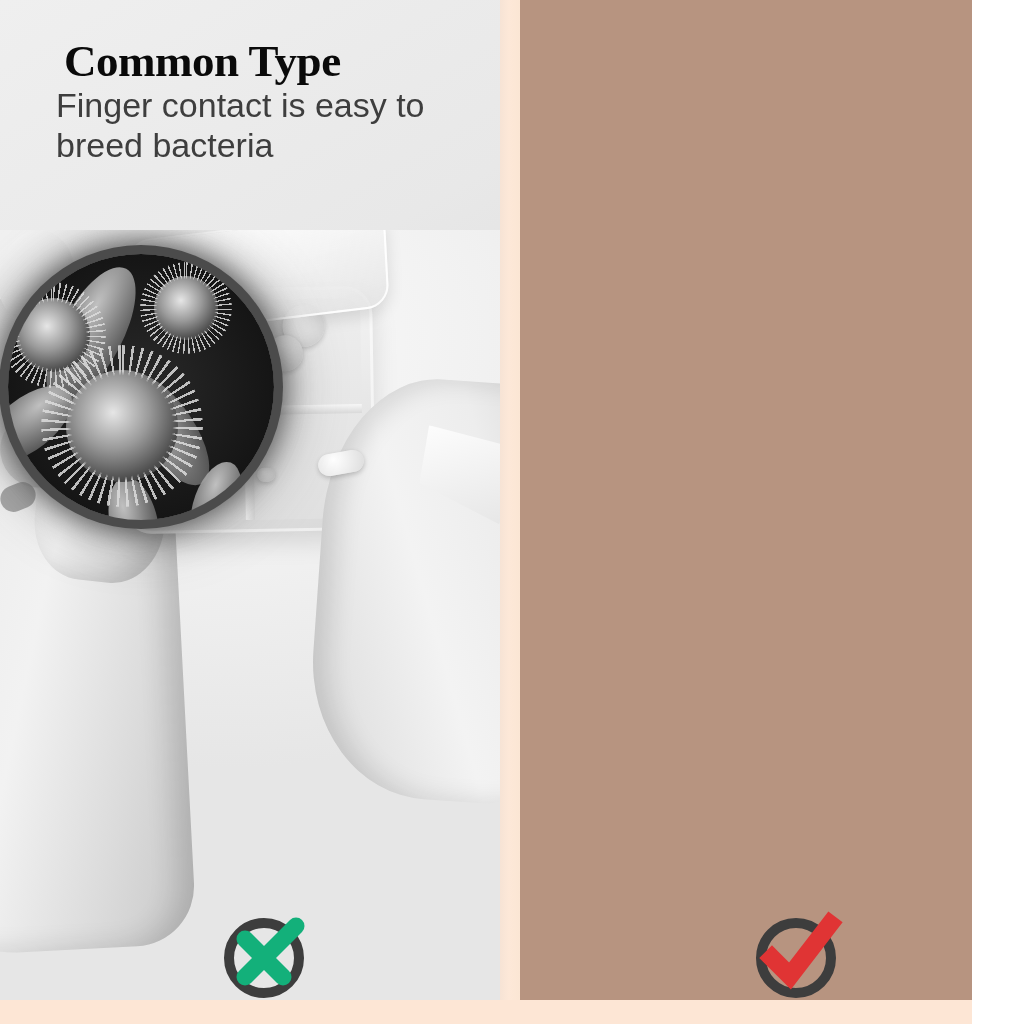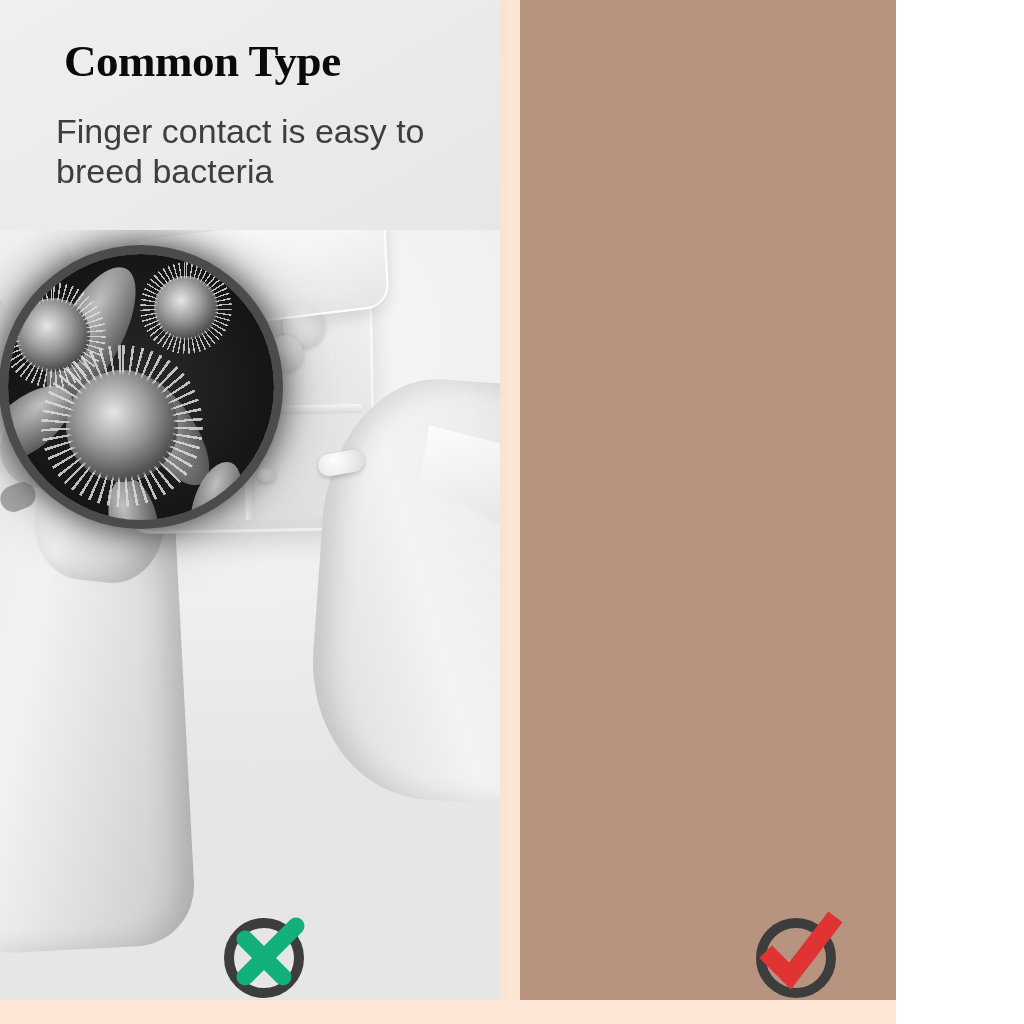--- a/index.html
+++ b/index.html
@@ -3,21 +3,21 @@
 <meta charset="utf-8">
 <title>Pill Box Comparison</title>
 <style>
   html, body {
     margin: 0;
     padding: 0;
     background: #ffffff;
   }
   #stage {
     position: relative;
-    width: 896px;
+    width: 972px;
     height: 1024px;
     overflow: hidden;
     background: #fce5d4;
     font-family: "Liberation Sans", sans-serif;
   }
 
   
   .panel {
     position: absolute;
     top: 0;
@@ -68,21 +68,21 @@
   }
   #title-left  { color: #0a0a0a; padding-left: 8px; }
 
   .subtitle {
     font-family: "Liberation Sans", sans-serif;
     font-size: 34px;
     line-height: 1.18;
     font-weight: 400;
     margin: 0;
   }
-  #sub-left  { color: #3e3e3e; margin-top: 26px; }
+  #sub-left  { color: #3e3e3e; }
 
   
   #vs-badge {
     position: absolute;
     left: 382px;
     top: 352px;
     width: 268px;
     height: 180px;
     z-index: 40;
     pointer-events: none;

